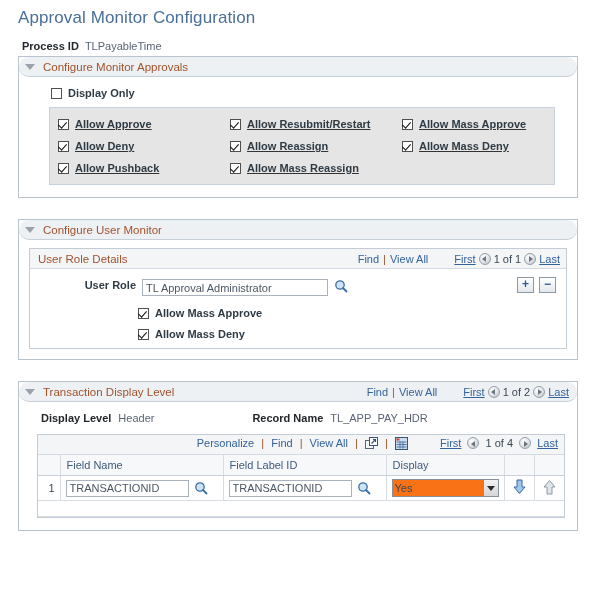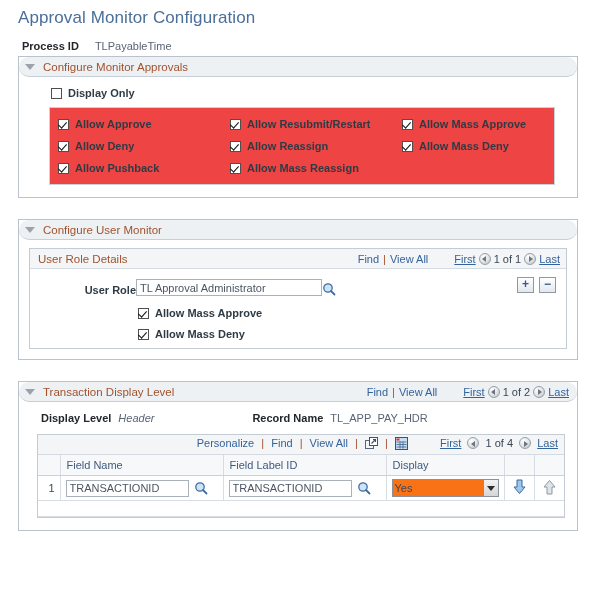--- a/index.html
+++ b/index.html
@@ -21,21 +21,21 @@
     padding: 8px 0 0 18px;
     letter-spacing: .1px;
     font-weight: normal;
   }
 
   
   .processid-row {
     padding: 12px 0 4px 22px;
     display: flex;
     align-items: baseline;
-    gap: 16px;
+    gap: 6px;
   }
   .lbl-bold { font-weight: bold; color: #23272b; font-size: 11px; }
   .val-plain { color: #5a6475; font-size: 11px; }
 
   
   .group {
     margin: 0 14px 0 18px;
     border: 1px solid #b9c3ce;
     background: #ffffff;
   }
@@ -84,21 +84,22 @@
     transform: rotate(42deg);
   }
   .cb-label { font-weight: bold; color: #2f3b44; font-size: 11px; white-space: nowrap; }
 
   .top-checks { padding: 10px 0 8px 32px; display: flex; flex-direction: column; gap: 9px; }
 
   .inner-box {
     margin: 0 22px 12px 30px;
     border: 1px solid #c9d2da;
     padding: 10px 16px 10px 0;
-    background: #ef4444;
+    background: #e5e5e5;
+    text-decoration: underline;
   }
   .grid3 {
     display: grid;
     grid-template-columns: 172px 172px auto;
     row-gap: 10px;
     padding-left: 8px;
   }
 
   
   .subpanel {
@@ -146,21 +147,21 @@
     width: 0; height: 0;
     border-top: 3.5px solid transparent;
     border-bottom: 3.5px solid transparent;
   }
   .circ.left::after  { left: 2.5px; border-right: 4px solid #6b7580; }
   .circ.right::after { left: 4px;   border-left: 4px solid #6b7580; }
   .pos-txt { color: #3b4754; font-size: 11px; }
   .first-last { color: #34639c; font-size: 11px; }
 
   
-  .field-row { display: flex; align-items: flex-end; }
+  .field-row { display: flex; align-items: flex-start; gap: 6px; }
   .flabel { font-weight: bold; color: #2f3b44; text-align: right; font-size: 11px; }
   .ftext {
     border: 1px solid #a9b2bb;
     background: #ffffff;
     height: 17px;
     line-height: 15px;
     padding: 0 3px;
     font-family: "Liberation Sans", sans-serif;
     font-size: 11px;
     color: #4b5663;
@@ -394,21 +395,21 @@
         <span class="pos-txt">1 of 2</span>
         <span class="circ right"></span>
         <a class="first-last" href="#">Last</a>
       </span>
     </div>
 
     <div class="group-body">
 
       <div style="display:flex; padding:10px 0 2px 22px; align-items:flex-end;">
         <span class="lbl-bold">Display Level</span>
-        <span class="val-plain" style="margin-left:7px;font-style:italic;">Header</span>
+        <span class="val-plain" style="margin-left:7px;">Header</span>
         <span class="lbl-bold" style="margin-left:98px;">Record Name</span>
         <span class="val-plain" style="margin-left:7px;">TL_APP_PAY_HDR</span>
       </div>
 
       <div class="gridwrap">
 
         <div class="grid-toolbar">
           <span style="margin-left:auto;">
             <a class="lnk" href="#">Personalize</a>
             <span class="sep">|</span>

